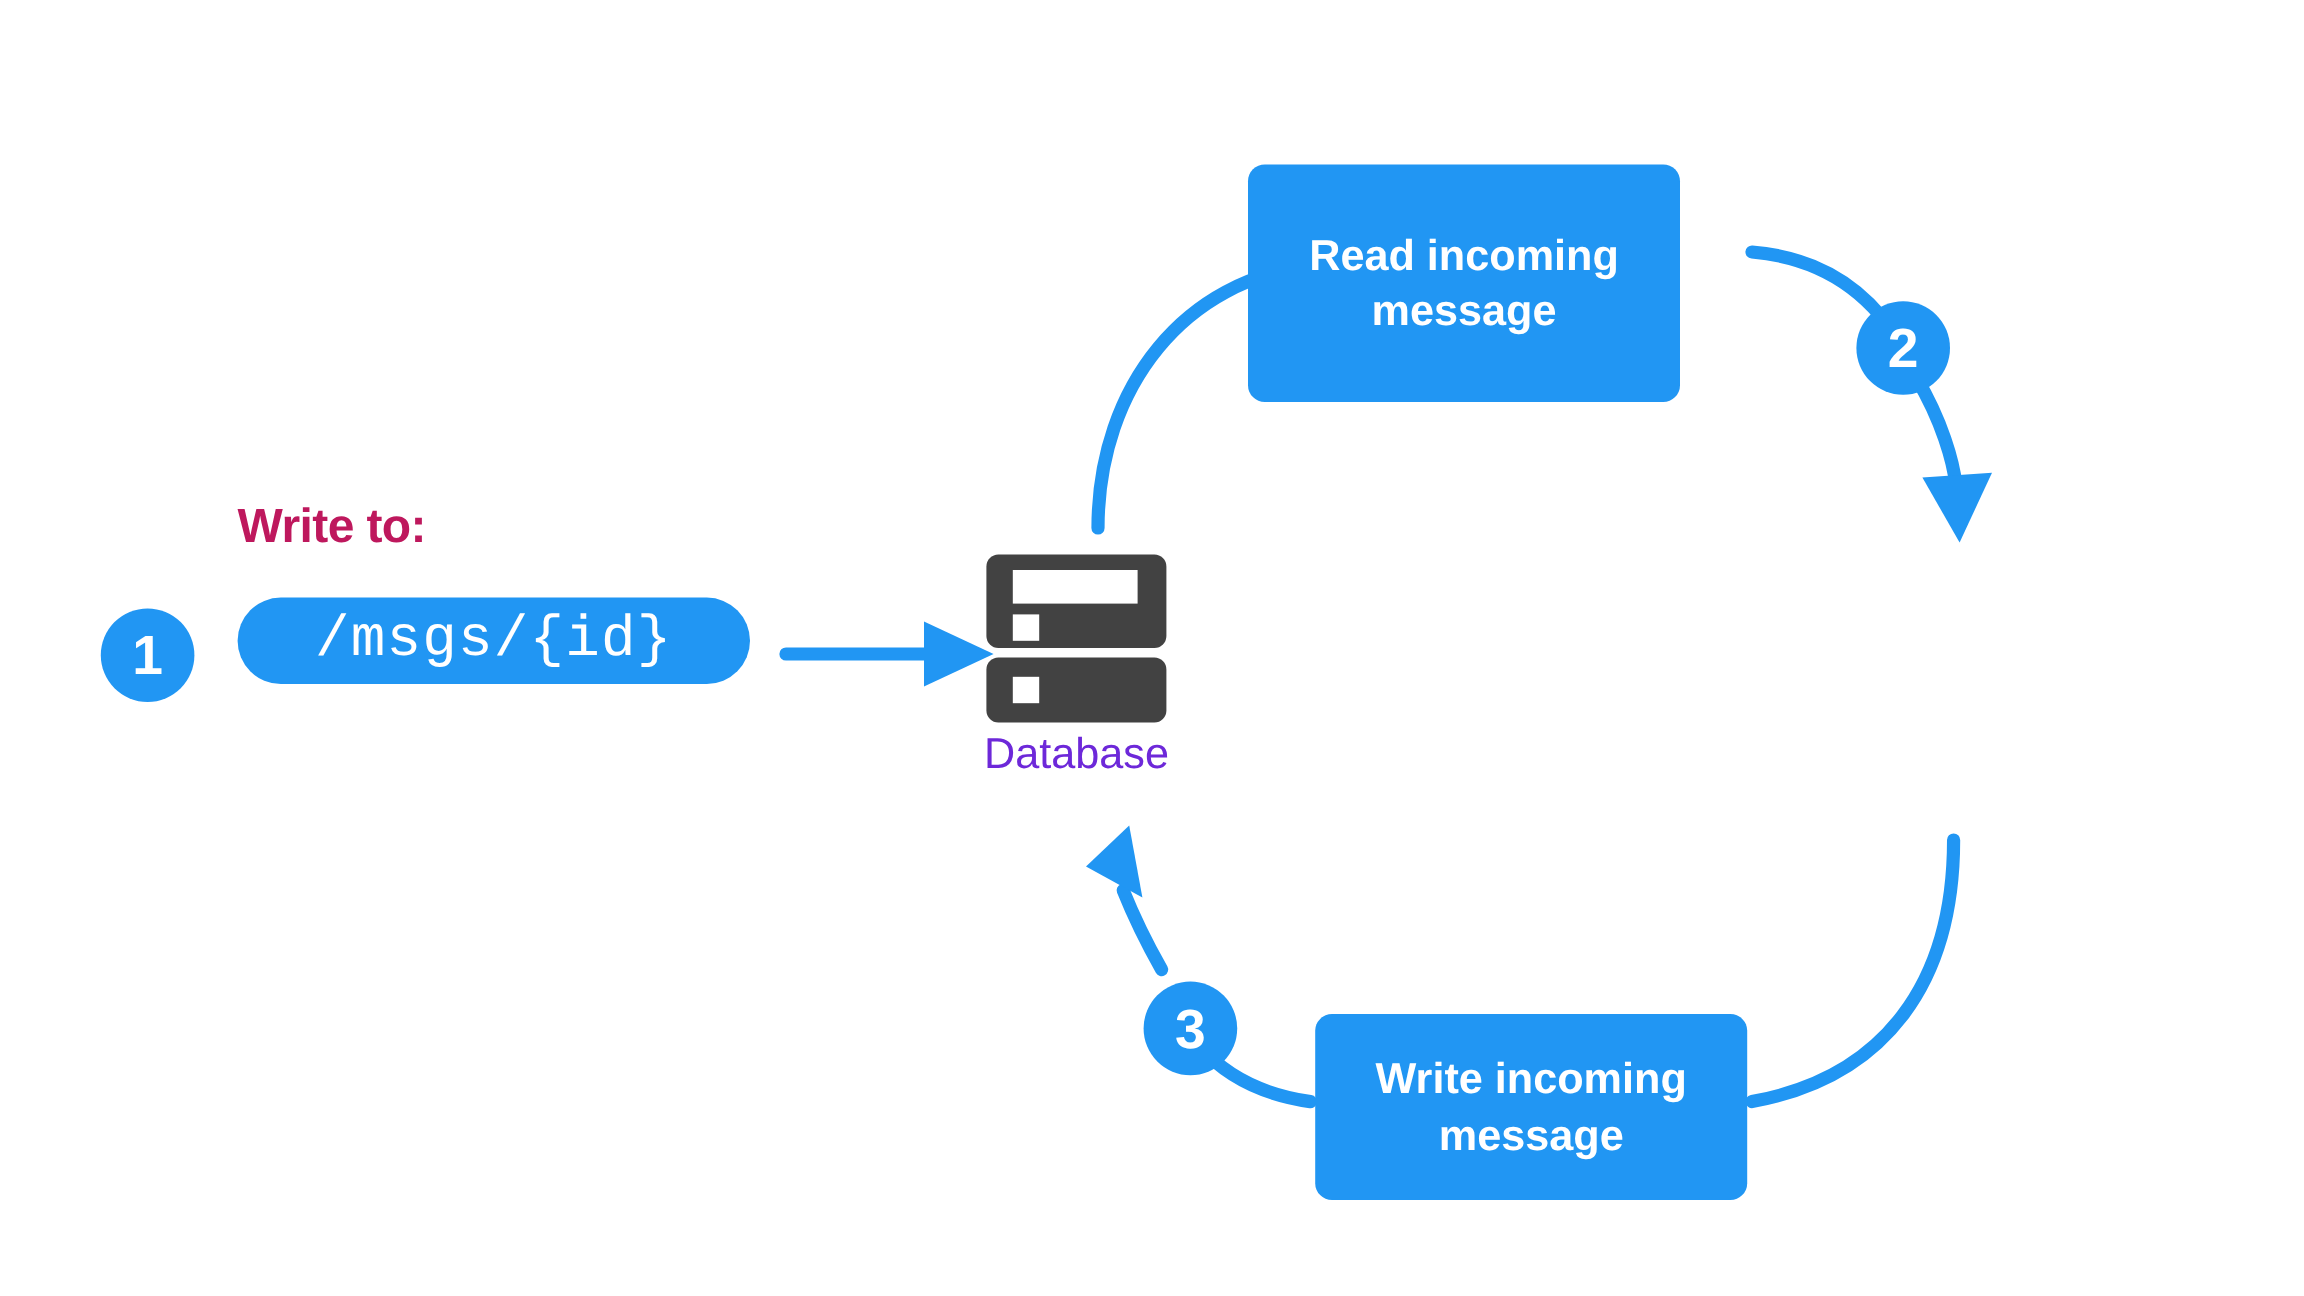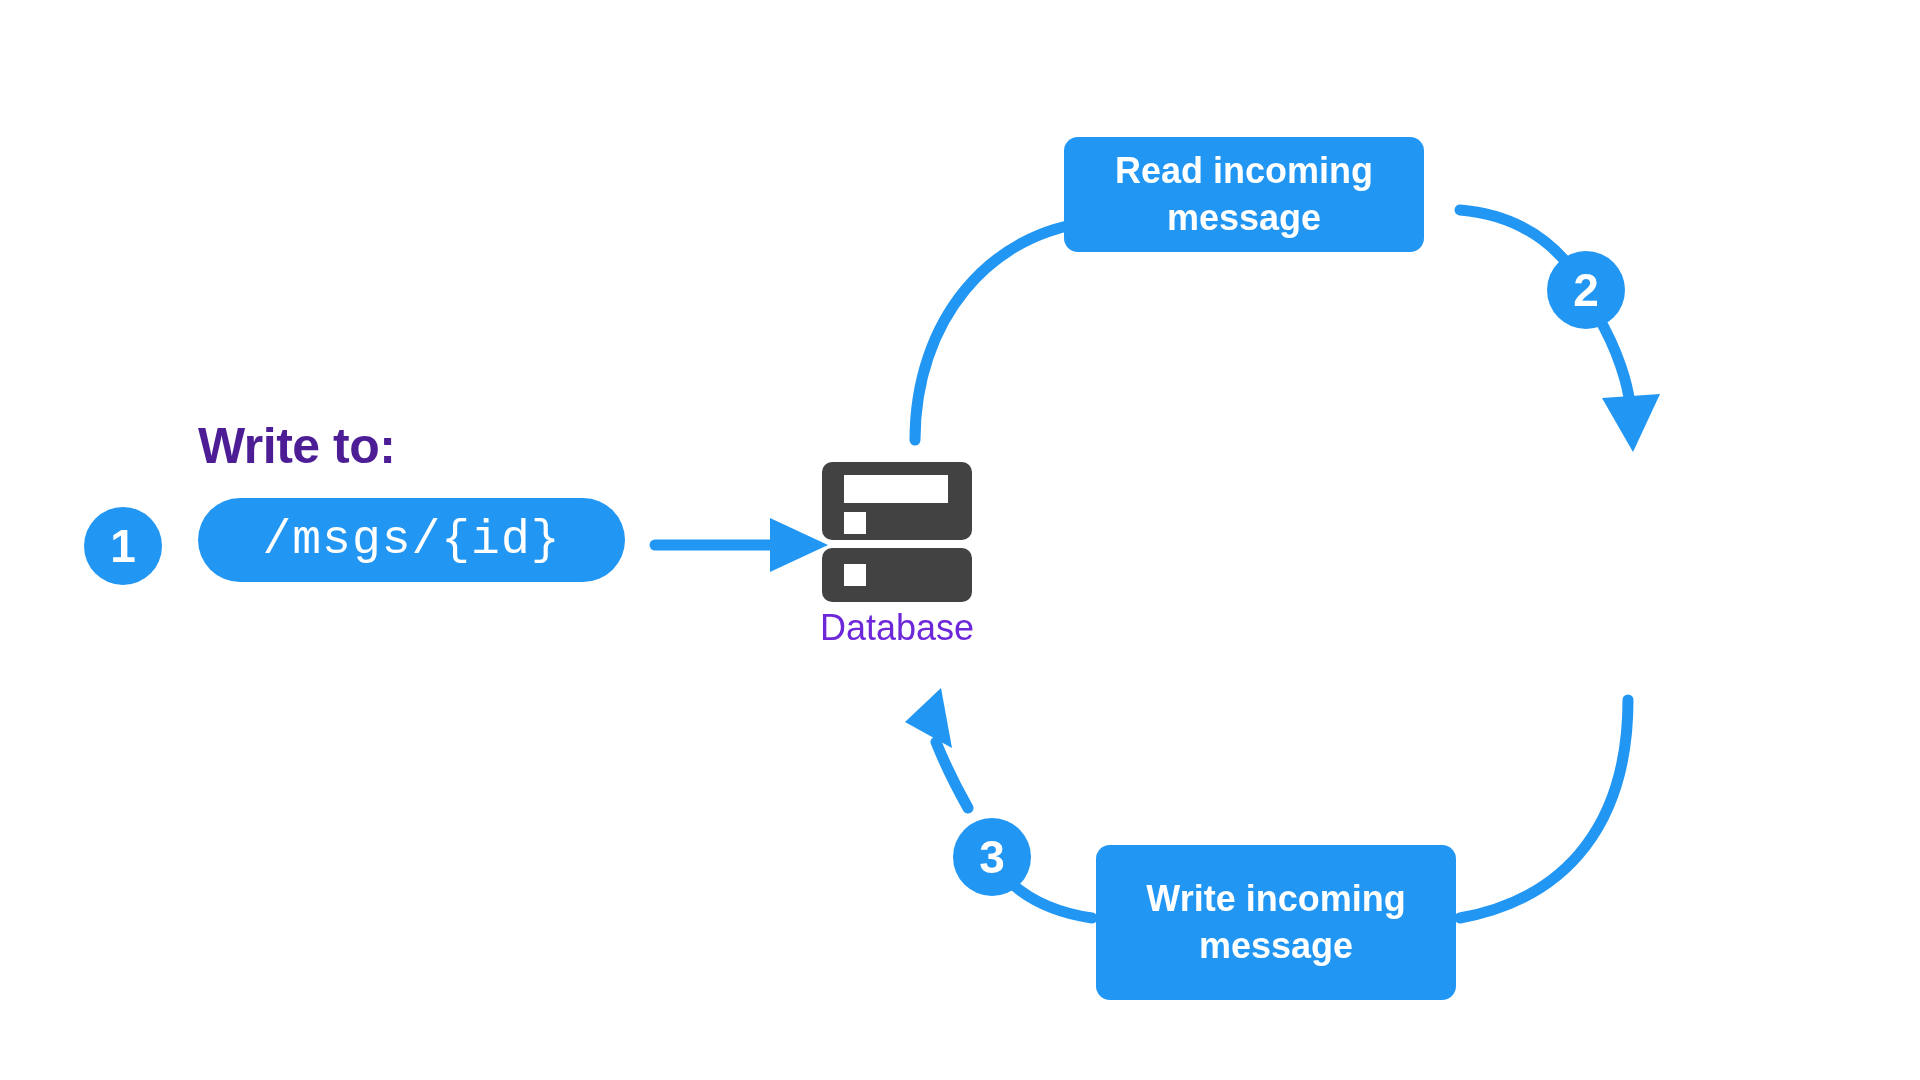--- a/index.html
+++ b/index.html
@@ -24,34 +24,34 @@
     top: 0;
     width: 1920px;
     height: 1080px;
   }
 
   
   .write-label {
     position: absolute;
     left: 198px;
     top: 417px;
-    font-size: 50px;
+    font-size: 40px;
     font-weight: bold;
-    color: #4c1d95;
+    color: #be185d;
     letter-spacing: -0.5px;
     white-space: nowrap;
   }
 
   
   .path-pill {
     position: absolute;
     left: 198px;
     top: 498px;
     width: 427px;
-    height: 84px;
+    height: 72px;
     background: #2196f3;
     border-radius: 46px;
     display: flex;
     align-items: center;
     justify-content: center;
     box-sizing: border-box;
   }
   .path-pill span {
     font-family: "Liberation Mono", "DejaVu Sans Mono", monospace;
     font-size: 48px;
@@ -90,21 +90,21 @@
     font-size: 36px;
     font-weight: bold;
     text-align: center;
     line-height: 1.28;
     display: flex;
     align-items: center;
     justify-content: center;
     padding: 14px 18px;
     box-sizing: border-box;
   }
-  .msgbox-read  { left: 1064px; top: 137px; height: 115px; }
+  .msgbox-read  { left: 1040px; top: 137px; height: 198px; }
   .msgbox-write { left: 1096px; top: 845px; height: 155px; }
 
   
   .node {
     position: absolute;
     display: flex;
     flex-direction: column;
     align-items: center;
   }
   .node-database { left: 820px;  top: 462px; }

